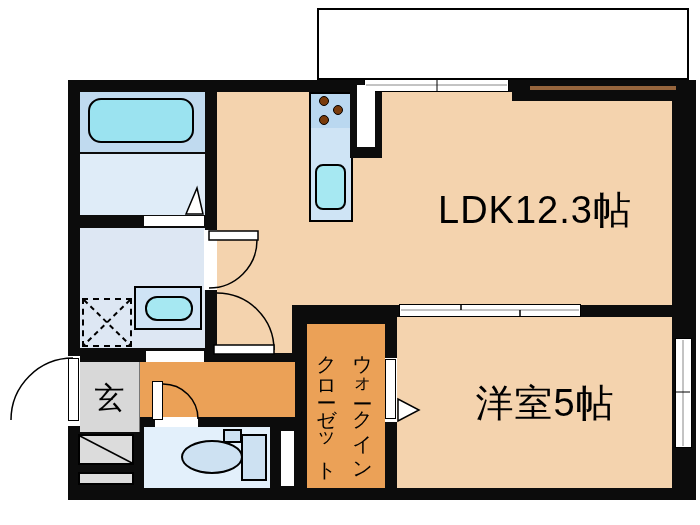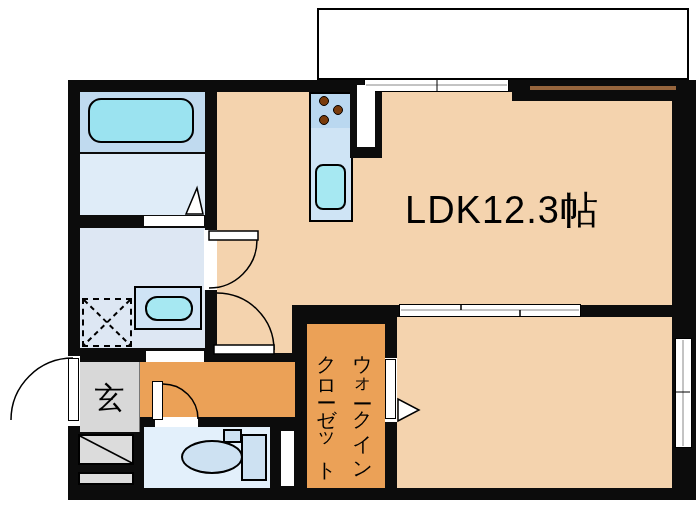--- a/index.html
+++ b/index.html
@@ -29,21 +29,21 @@
   .fixture{background:#cde1f2;border:2px solid #000;}
   .white{background:#fff;}
   .leaf{background:#fff;border:1.5px solid #000;}
   .gap{background:#fff;}
   .washer{border:2px dashed #000;}
   .tanline{background:#96653d;}
   .win{background:#fff;border:1px solid #000;}
   
   .lbl{font-weight:500;line-height:1.1;}
   .balcony-lbl{font-size:36px;letter-spacing:6px;}
-  .ldk-lbl{font-size:38px;letter-spacing:1px;}
+  .ldk-lbl{font-size:38px;text-align:center;letter-spacing:1px;}
   .yo-lbl{font-size:38px;text-align:center;letter-spacing:1px;}
   .gen-lbl{font-size:30px;display:flex;align-items:center;justify-content:center;width:100%;height:100%;}
   .wic-lbl{font-size:20px;writing-mode:vertical-rl;white-space:pre-line;line-height:36px;
            letter-spacing:3px;text-align:center;}
   svg.overlay{position:absolute;left:0;top:0;pointer-events:none;}
 </style>
 </head>
 <body>
 
 <div class="plan">
@@ -147,16 +147,17 @@
       <line x1="520" y1="310" x2="520" y2="316" stroke="#000" stroke-width="1.5"></line>
     </g>
 
     <g>
       <line x1="683" y1="340" x2="683" y2="446" stroke="#888" stroke-width="1"></line>
       <line x1="676" y1="392" x2="690" y2="392" stroke="#000" stroke-width="1"></line>
     </g>
   </svg>
 
   <div class="abs lbl ldk-lbl" style="left:405px;top:190px;width:260px;">LDK12.3帖</div>
+  <div class="abs lbl yo-lbl" style="left:420px;top:383px;width:250px;">洋室5帖</div>
   <div class="abs lbl wic-lbl" style="left:303px;top:330px;width:78px;height:154px;">ウォークイン
 クローゼット</div>
 
 </div>
 
 </body></html>

